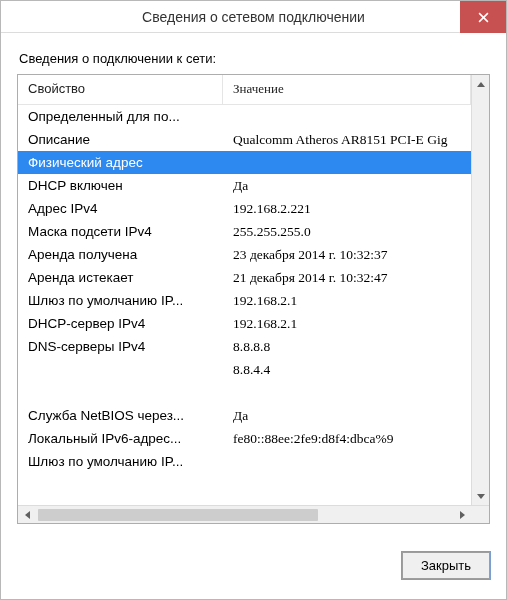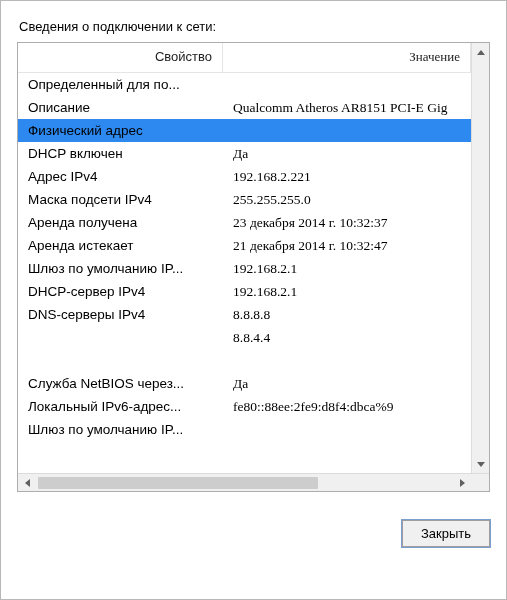--- a/index.html
+++ b/index.html
@@ -77,21 +77,20 @@
   .list-body {
     flex: 1;
     overflow: hidden;
     position: relative;
   }
   .list-header {
     display: flex;
     height: 30px;
     background: #fff;
     border-bottom: 1px solid #e5e5e5;
-    text-align: right;
   }
   .list-header .col {
     padding: 6px 10px 6px 10px;
     font-size: 13px;
     color: #222;
     border-right: 1px solid #e5e5e5;
     white-space: nowrap;
     overflow: hidden;
   }
   .col-prop { width: 205px; }
@@ -106,21 +105,21 @@
   .row .cell {
     padding: 2px 10px;
     white-space: nowrap;
     overflow: hidden;
     font-size: 13.5px;
   }
   .row .cell.col-prop { width: 205px; }
   .row .cell.col-val  { flex: 1; }
   .row.selected {
     background: #2d89ef;
-    color: #000000;
+    color: #ffffff;
   }
   .vscroll {
     width: 18px;
     background: #f0f0f0;
     border-left: 1px solid #dcdcdc;
     display: flex;
     flex-direction: column;
     align-items: center;
     justify-content: space-between;
   }
@@ -188,20 +187,29 @@
     align-items: center;
     justify-content: center;
     box-shadow: 0 0 0 1px #7a9ecf;
   }
 </style>
 </head>
 <body>
 
 <div class="window">
 
+  <div class="titlebar">
+    <div class="titlebar-title">Сведения о сетевом подключении</div>
+    <div class="close-btn">
+      <svg viewBox="0 0 10 10">
+        <line x1="1" y1="1" x2="9" y2="9" stroke="#fff" stroke-width="1.4"></line>
+        <line x1="9" y1="1" x2="1" y2="9" stroke="#fff" stroke-width="1.4"></line>
+      </svg>
+    </div>
+  </div>
 
   <div class="content">
 
     <div class="section-label">Сведения о подключении к сети:</div>
 
     <div class="listbox">
       <div class="list-scroll-wrap">
         <div class="list-body">
           <div class="list-header">
             <div class="col col-prop">Свойство</div>

